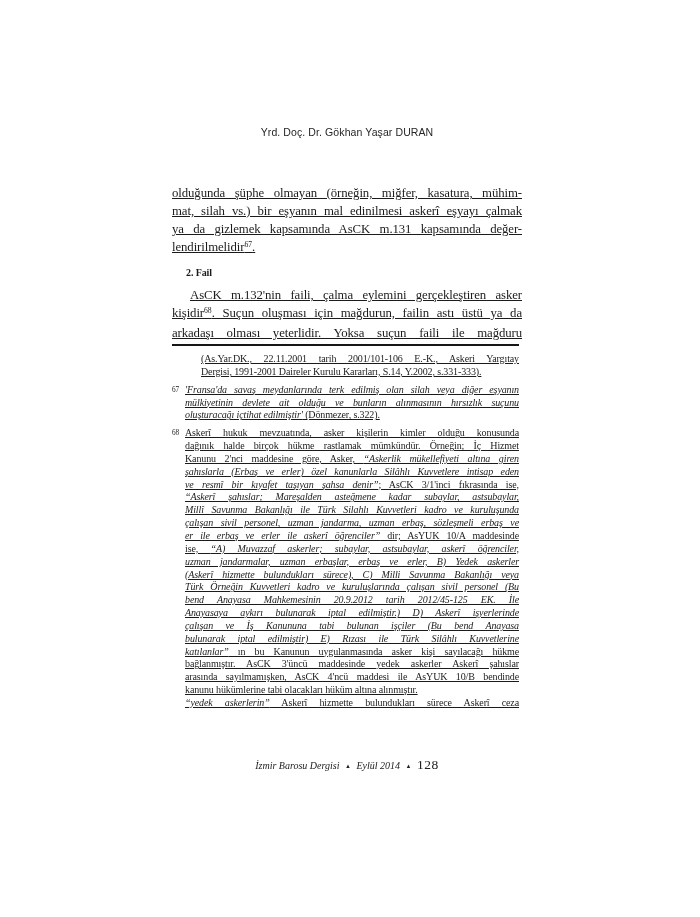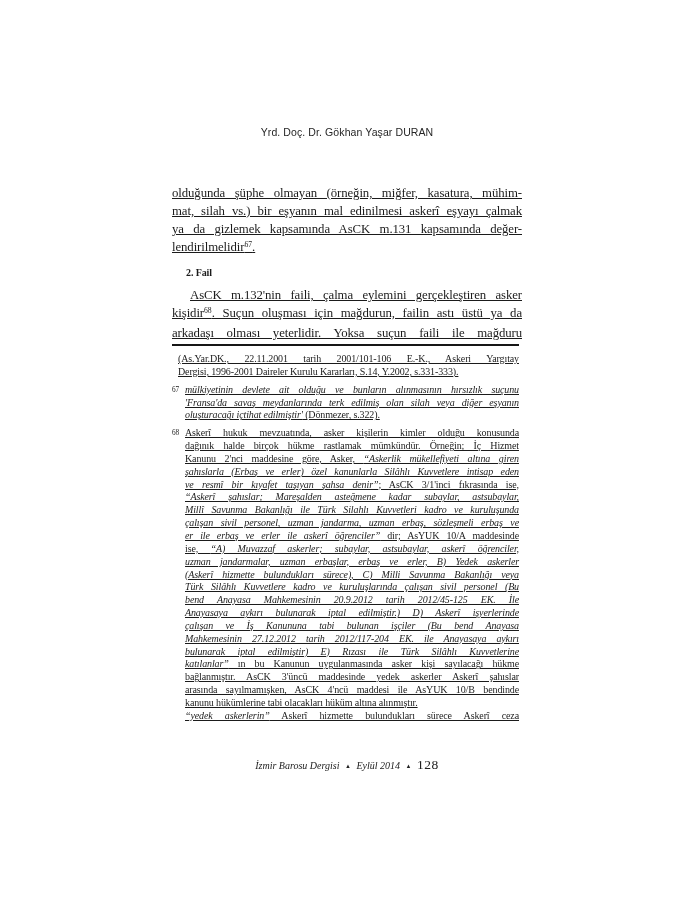--- a/index.html
+++ b/index.html
@@ -23,21 +23,21 @@
   .sup { font-size:0.6em; position:relative; top:-0.5em; letter-spacing:0; }
   .heading { font-weight:bold; margin:6px 0 4px 14px; font-size:10px; }
   .fn-rule {
     position:absolute; left:172px; top:344px; width:347px; height:2px;
     background:#161616;
   }
   .fn-block {
     position:absolute; left:172px; top:353px; width:347px;
     font-size:10px; line-height:12.85px; letter-spacing:-0.12px;
   }
-  .fn-cont { margin-left:6px; }
+  .fn-cont { margin-left:29px; }
   .fn-item { position:relative; padding-left:13px; margin-top:5px; }
   .fn-num { position:absolute; left:0; top:0; font-size:7.3px; }
   .footer {
     position:absolute; left:172px; top:757px; width:350px;
     text-align:center; font-size:10px; color:#202020;
   }
   .footer .tri { font-style:normal; font-size:6px; position:relative; top:-1px; padding:0 3px; }
   .footer .page-num { font-size:13.5px; font-style:normal; letter-spacing:0.5px;font-family:Liberation Serif, serif; }
 </style>
 </head>
@@ -60,50 +60,49 @@
         <div class="line"><span>kişidir</span><span class="sup">68</span><span>. Suçun oluşması için mağdurun, failin astı üstü ya da</span></div>
         <div class="line"><span>arkadaşı olması yeterlidir. Yoksa suçun faili ile mağduru</span></div>
       </div>
   </div>
 
   <div class="fn-rule"></div>
 
   <div class="fn-block">
     <div class="fn-cont">
         <div class="line"><span>(As.Yar.DK., 22.11.2001 tarih  2001/101-106 E.-K., Askeri Yargıtay</span></div>
-        <div class="line nojust"><span>Dergisi, 1996-2001 Daireler Kurulu Kararları, S.14, Y.2002, s.331-333).</span></div>
+        <div class="line nojust"><span>Dergisi, 1991-2001 Daireler Kurulu Kararları, S.14, Y.2002, s.331-333).</span></div>
       </div>
     <div class="fn-item">
       <span class="fn-num">67</span>
       <div>
+          <div class="line"><span class="it">'Fransa'da savaş meydanlarında terk edilmiş olan silah veya diğer eşyanın</span></div>
           <div class="line"><span class="it">mülkiyetinin devlete ait olduğu ve bunların alınmasının hırsızlık suçunu</span></div>
-          <div class="line"><span class="it">'Fransa'da savaş meydanlarında terk edilmiş olan silah veya diğer eşyanın</span></div>
           <div class="line nojust"><span class="it">oluşturacağı içtihat edilmiştir'</span><span> (Dönmezer, s.322).</span></div>
         </div>
     </div>
     <div class="fn-item">
       <span class="fn-num">68</span>
       <div>
           <div class="line"><span>Askerî hukuk mevzuatında, asker kişilerin kimler olduğu konusunda</span></div>
           <div class="line"><span>dağınık halde birçok hükme rastlamak mümkündür. Örneğin; İç Hizmet</span></div>
           <div class="line"><span>Kanunu 2'nci maddesine göre, Asker, </span><span class="it">“Askerlik mükellefiyeti altına giren</span></div>
           <div class="line"><span class="it">şahıslarla (Erbaş ve erler) özel kanunlarla Silâhlı Kuvvetlere intisap eden</span></div>
           <div class="line"><span class="it">ve resmî bir kıyafet taşıyan şahsa denir”</span><span>; AsCK 3/1'inci fıkrasında ise,</span></div>
           <div class="line"><span class="it">“Askerî şahıslar; Mareşalden asteğmene kadar subaylar, astsubaylar,</span></div>
           <div class="line"><span class="it">Millî Savunma Bakanlığı ile Türk Silahlı Kuvvetleri kadro ve kuruluşunda</span></div>
           <div class="line"><span class="it">çalışan sivil personel, uzman jandarma, uzman erbaş, sözleşmeli erbaş ve</span></div>
           <div class="line"><span class="it">er ile erbaş ve erler ile askerî öğrenciler”</span><span> dir; AsYUK 10/A maddesinde</span></div>
           <div class="line"><span>ise, </span><span class="it">“A) Muvazzaf askerler; subaylar, astsubaylar, askerî öğrenciler,</span></div>
           <div class="line"><span class="it">uzman jandarmalar, uzman erbaşlar, erbaş ve erler, B) Yedek askerler</span></div>
           <div class="line"><span class="it">(Askerî hizmette bulundukları sürece), C) Milli Savunma Bakanlığı veya</span></div>
-          <div class="line"><span class="it">Türk Silâhlı Kuvvetlere kadro ve kuruluşlarında çalışan sivil personel (Bu</span></div>
+          <div class="line"><span class="it">Türk Örneğin Kuvvetleri kadro ve kuruluşlarında çalışan sivil personel (Bu</span></div>
           <div class="line"><span class="it">bend Anayasa Mahkemesinin 20.9.2012 tarih 2012/45-125 EK. İle</span></div>
           <div class="line"><span class="it">Anayasaya aykırı bulunarak iptal edilmiştir.) D) Askerî işyerlerinde</span></div>
           <div class="line"><span class="it">çalışan ve İş Kanununa tabi bulunan işçiler (Bu bend Anayasa</span></div>
-          <div class="line"><span class="it">Mahkemesinin 27.12.2012 tarih 2012/117-204 EK. ile Anayasaya aykırı</span></div>
           <div class="line"><span class="it">bulunarak iptal edilmiştir) E) Rızası ile Türk Silâhlı Kuvvetlerine</span></div>
           <div class="line"><span class="it">katılanlar”</span><span> ın bu Kanunun uygulanmasında asker kişi sayılacağı hükme</span></div>
           <div class="line"><span>bağlanmıştır. AsCK 3'üncü maddesinde yedek askerler Askerî şahıslar</span></div>
           <div class="line"><span>arasında sayılmamışken, AsCK 4'ncü maddesi ile AsYUK 10/B bendinde</span></div>
           <div class="line nojust"><span>kanunu hükümlerine tabi olacakları hüküm altına alınmıştır.</span></div>
           <div class="line"><span class="it">“yedek askerlerin”</span><span> Askerî hizmette bulundukları sürece Askerî ceza</span></div>
         </div>
     </div>
   </div>
 

